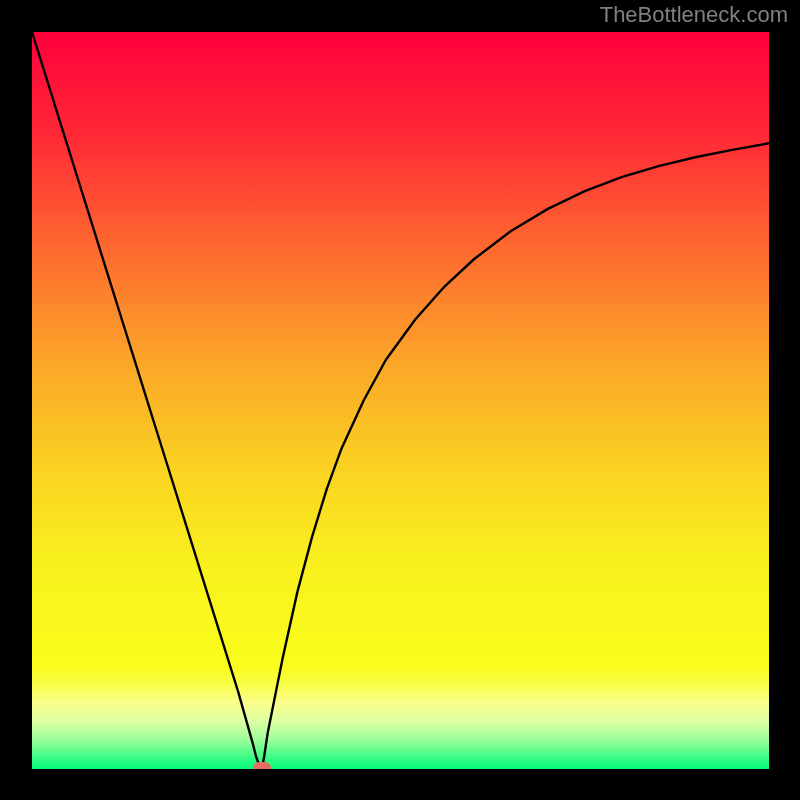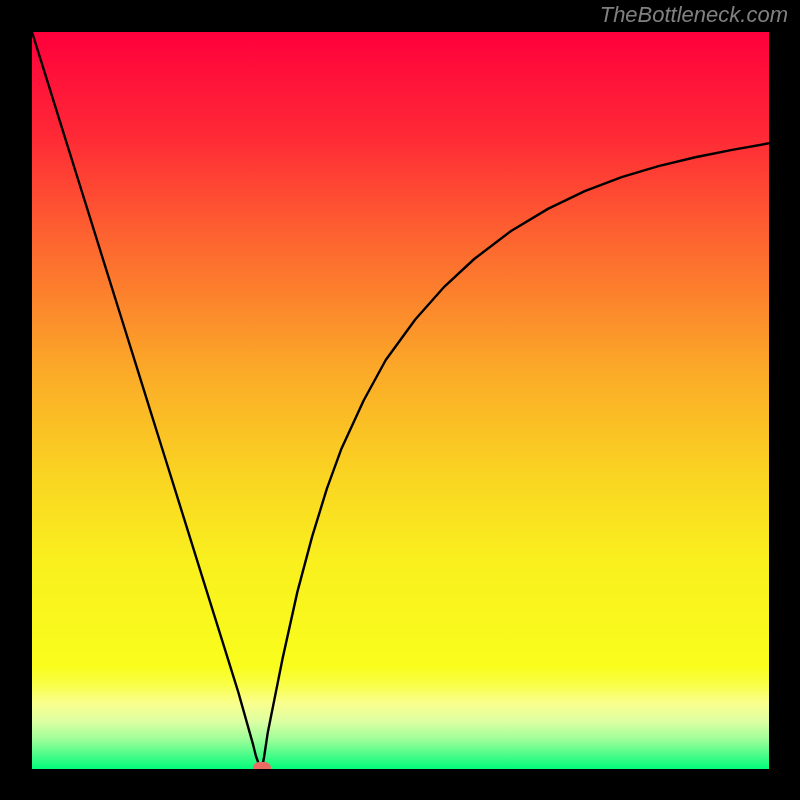--- a/index.html
+++ b/index.html
@@ -5,21 +5,20 @@
   body {
     margin: 0;
     padding: 0;
     background: #fff;
   }
   .chart-container {
     position: relative;
     width: 800px;
     height: 800px;
     background: #000;
-    font-style: italic;
   }
   .watermark {
     position: absolute;
     top: 2px;
     right: 12px;
     color: #808080;
     font-family: Arial, sans-serif;
     font-size: 22px;
     z-index: 10;
   }

